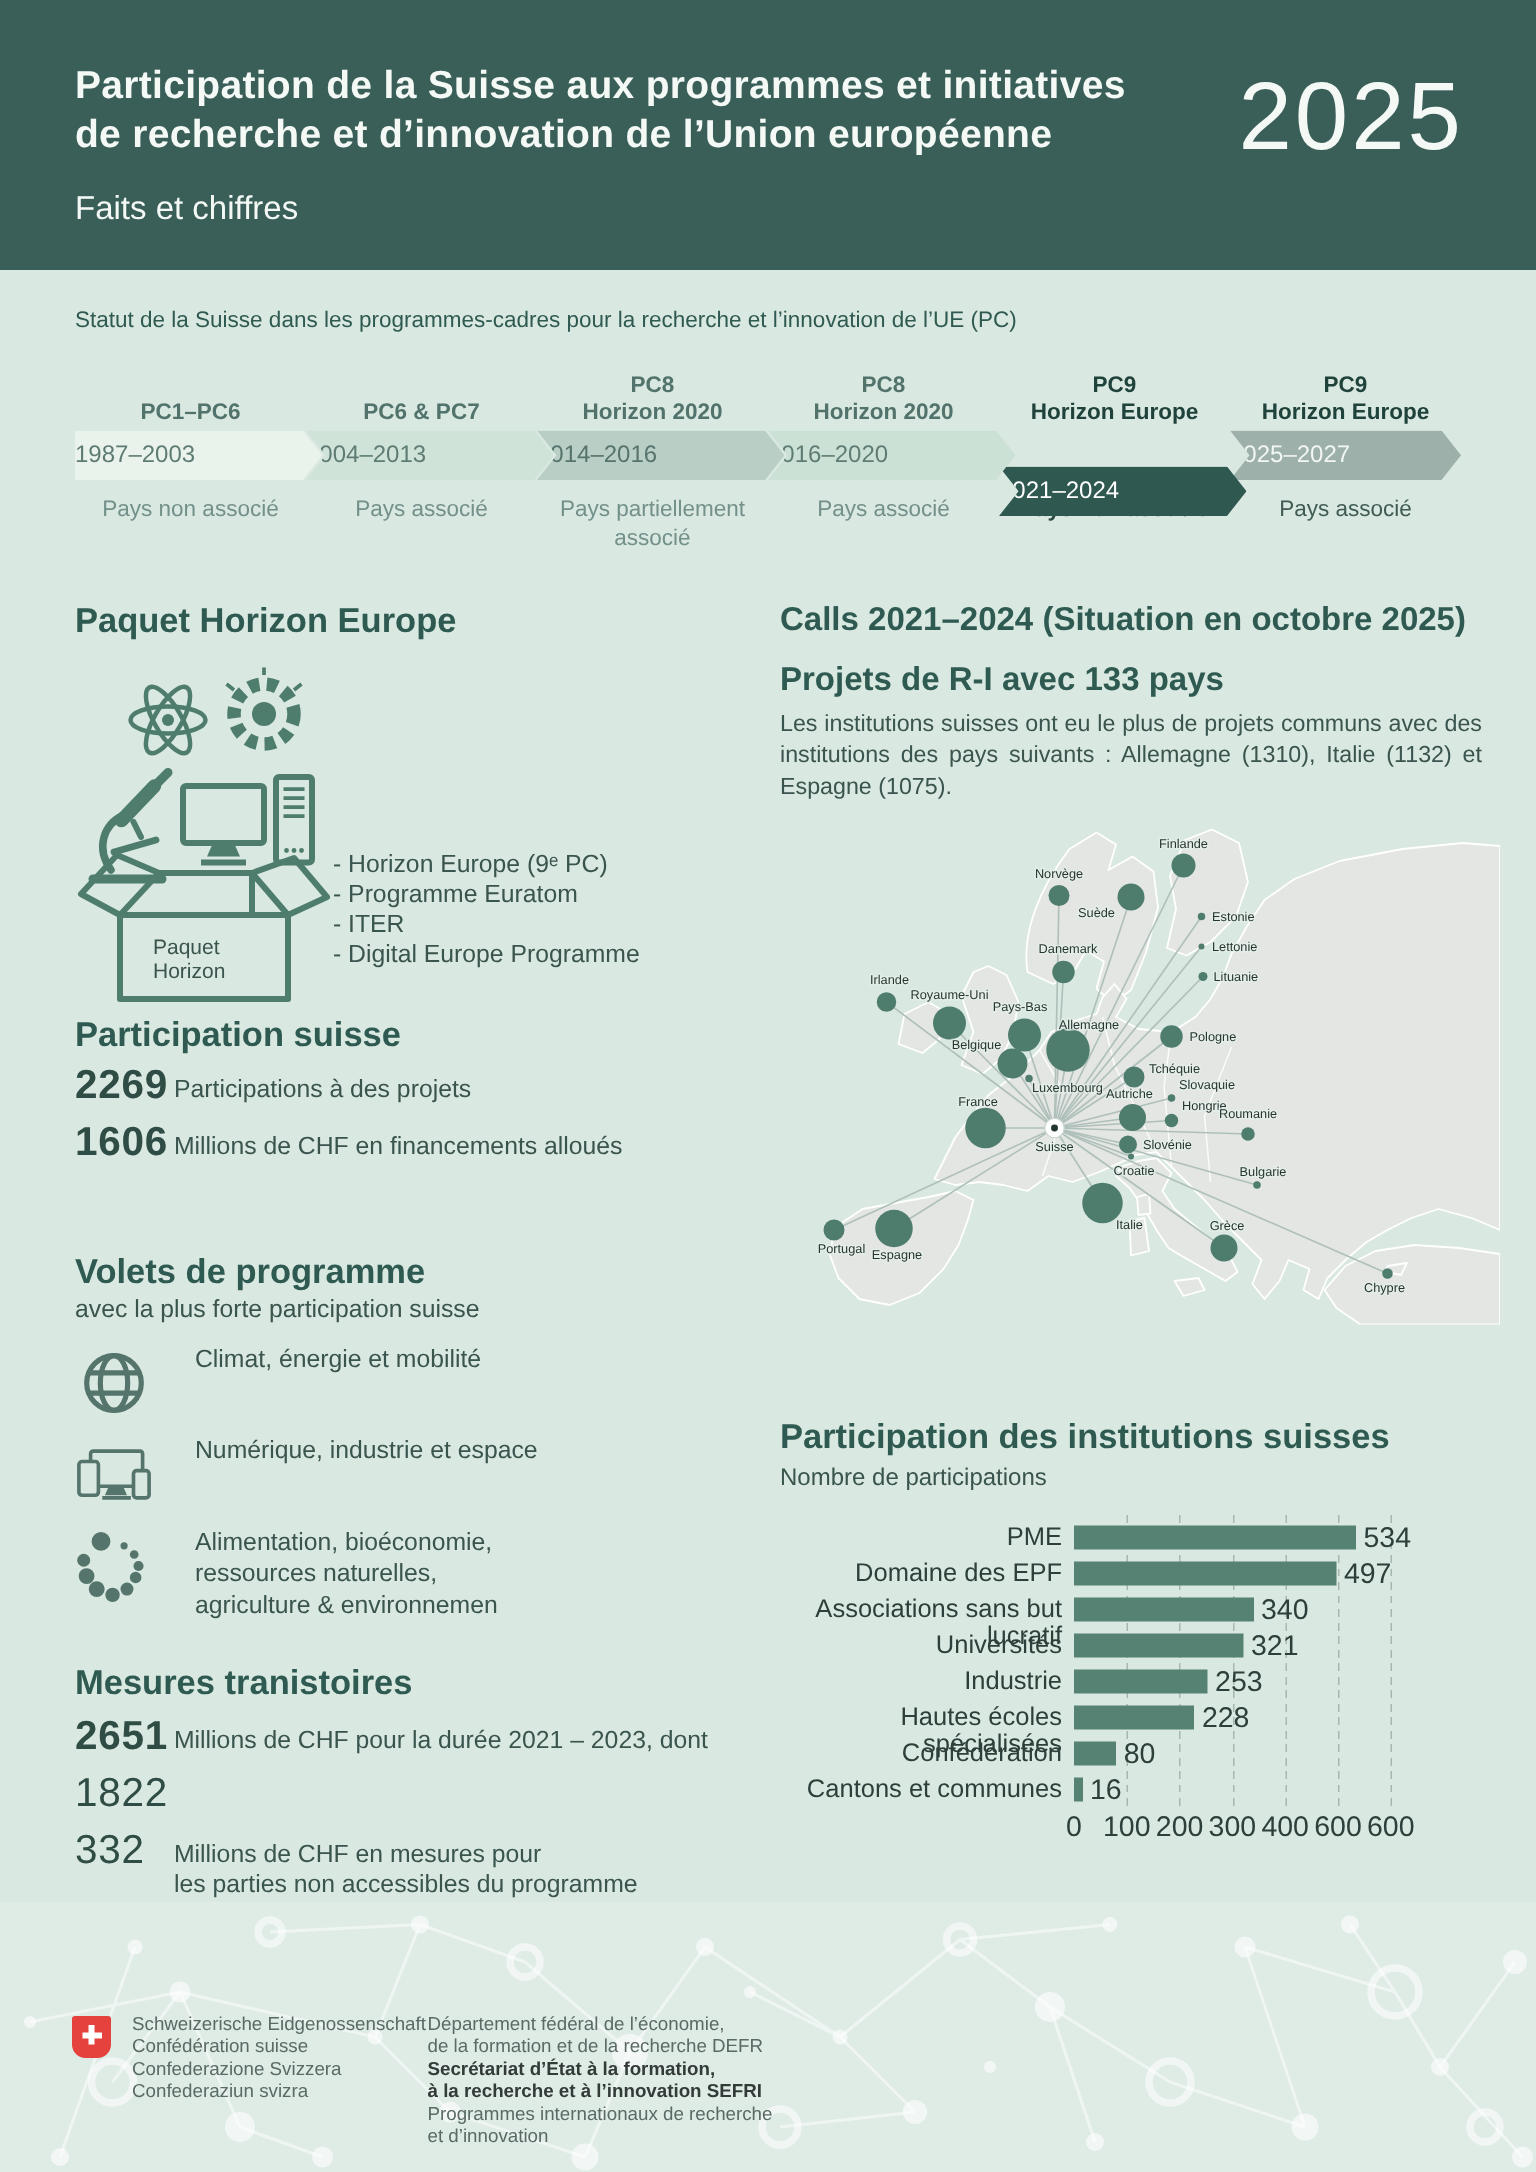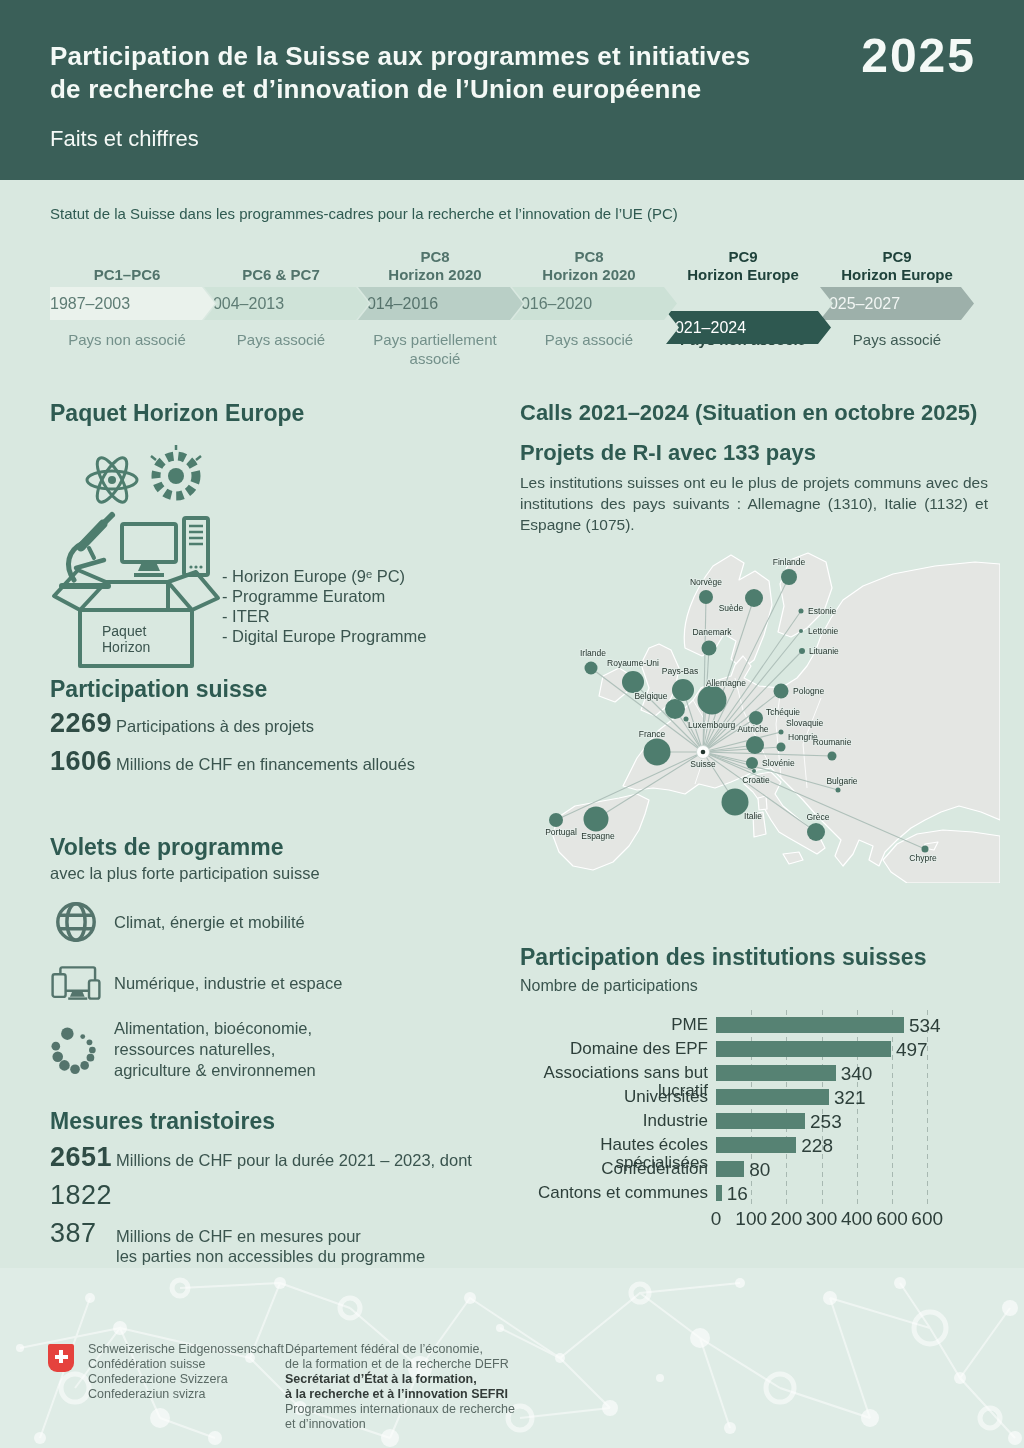--- a/index.html
+++ b/index.html
@@ -2,21 +2,21 @@
 <html><head>
 <meta charset="utf-8">
 <style>
   html,body{margin:0;padding:0;}
   body{width:1024px;height:1448px;position:relative;background:#D9E8E0;
        font-family:"Liberation Sans",sans-serif;color:#3A544E;overflow:hidden;}
   .abs{position:absolute;}
   
   #header{position:absolute;left:0;top:0;width:1024px;height:180px;background:#3A5F58;color:#F4F9F6;}
   #header .title{position:absolute;left:50px;top:40px;font-size:26px;font-weight:bold;line-height:33px;letter-spacing:.2px;}
-  #header .year{position:absolute;right:48px;top:28px;font-size:48px;font-weight:700;letter-spacing:2px;}
+  #header .year{position:absolute;right:48px;top:40px;font-size:64px;font-weight:400;letter-spacing:2px;}
   #header .subtitle{position:absolute;left:50px;top:126px;font-size:22px;font-weight:400;}
   
   #tl-caption{position:absolute;left:50px;top:205px;font-size:15px;color:#2F5A51;}
   #timeline{position:absolute;left:50px;top:240px;width:924px;height:130px;}
   .tl-name{position:absolute;top:0;height:44px;display:flex;flex-direction:column;justify-content:flex-end;
            text-align:center;font-size:15px;font-weight:bold;line-height:18px;white-space:pre-line;}
   .tl-arrow{position:absolute;top:47px;height:33px;
             clip-path:polygon(0 0,calc(100% - 13px) 0,100% 50%,calc(100% - 13px) 100%,0 100%,13px 50%);}
   .tl-arrow.first{clip-path:polygon(0 0,calc(100% - 13px) 0,100% 50%,calc(100% - 13px) 100%,0 100%);}
   .tl-arrow span{display:block;text-align:left;line-height:33px;font-size:16px;}
@@ -30,21 +30,21 @@
   #paquet-list{left:222px;top:566px;font-size:16.5px;line-height:20px;color:#3A544E;}
   #participation-title{left:50px;top:676px;}
   .stat-row{display:flex;margin-bottom:7px;}
   .stat-num{width:66px;font-size:27px;color:#2F4C45;letter-spacing:.5px;}
   .stat-num.b{font-weight:bold;}
   .stat-label{font-size:16.5px;line-height:20px;padding-top:8px;color:#3A544E;white-space:pre-line;}
   #participation-stats{left:50px;top:708px;width:460px;}
   #volets-title{left:50px;top:834px;}
   #volets-sub{position:absolute;left:50px;top:864px;font-size:16.5px;}
   #volets-rows{position:absolute;left:50px;top:896px;width:440px;}
-  .volet-row{display:flex;align-items:center;margin-bottom:9px;}
+  .volet-row{display:flex;align-items:flex-start;margin-bottom:9px;gap:16px;}
   .volet-icon{width:52px;height:52px;flex:0 0 52px;display:flex;align-items:center;justify-content:center;}
   .volet-label{margin-left:12px;font-size:16.5px;line-height:21px;white-space:pre-line;}
   #mesures-title{left:50px;top:1108px;}
   #mesures-stats{left:50px;top:1142px;width:460px;}
   
   #calls-title{left:520px;top:400px;}
   #calls-sub{left:520px;top:440px;}
   #calls-para{position:absolute;left:520px;top:472px;width:468px;font-size:15.5px;line-height:21px;
               text-align:justify;color:#3A544E;}
   #map{position:absolute;left:545px;top:548px;}
@@ -241,21 +241,21 @@
   <h2 class="abs" id="mesures-title">Mesures tranistoires</h2>
   <div class="abs" id="mesures-stats">
       <div class="stat-row">
         <div class="stat-num b">2651</div>
         <div class="stat-label">Millions de CHF pour la durée 2021 – 2023, dont</div>
       </div>
       <div class="stat-row">
         <div class="stat-num">1822</div>
       </div>
       <div class="stat-row">
-        <div class="stat-num">387</div>
+        <div class="stat-num">332</div>
         <div class="stat-label">Millions de CHF en mesures pour
 les parties non accessibles du programme</div>
       </div>
     </div>
 
   <h2 class="abs right" id="calls-title">Calls 2021–2024 (Situation en octobre 2025)</h2>
   <h2 class="abs right" id="calls-sub">Projets de R-I avec 133 pays</h2>
   <div id="calls-para">Les institutions suisses ont eu le plus de projets communs avec des institutions des pays suivants : Allemagne (1310), Italie (1132) et Espagne (1075).</div>
 
   <svg id="map" width="455" height="335" viewBox="0 0 455 335">

